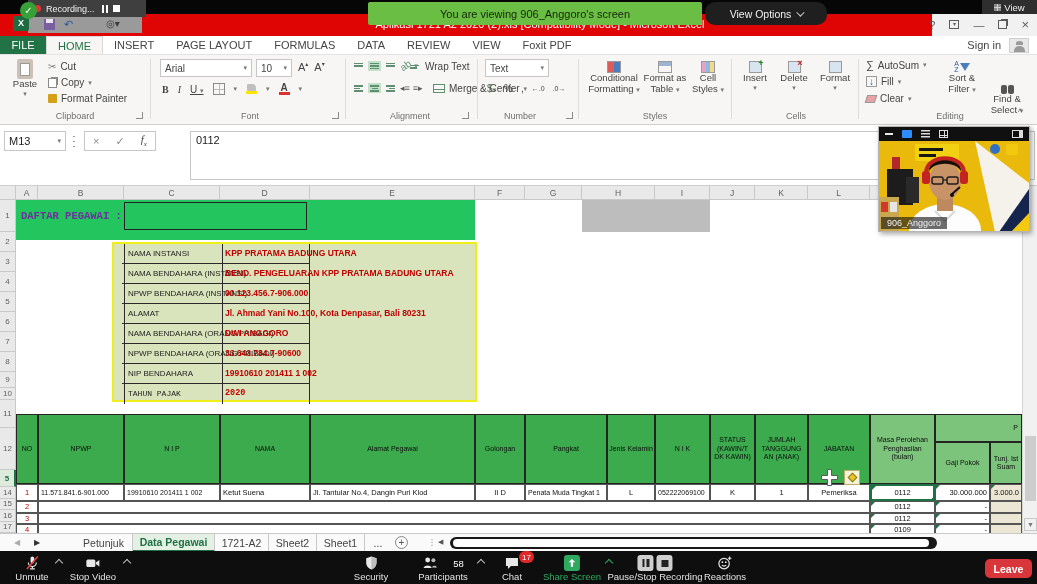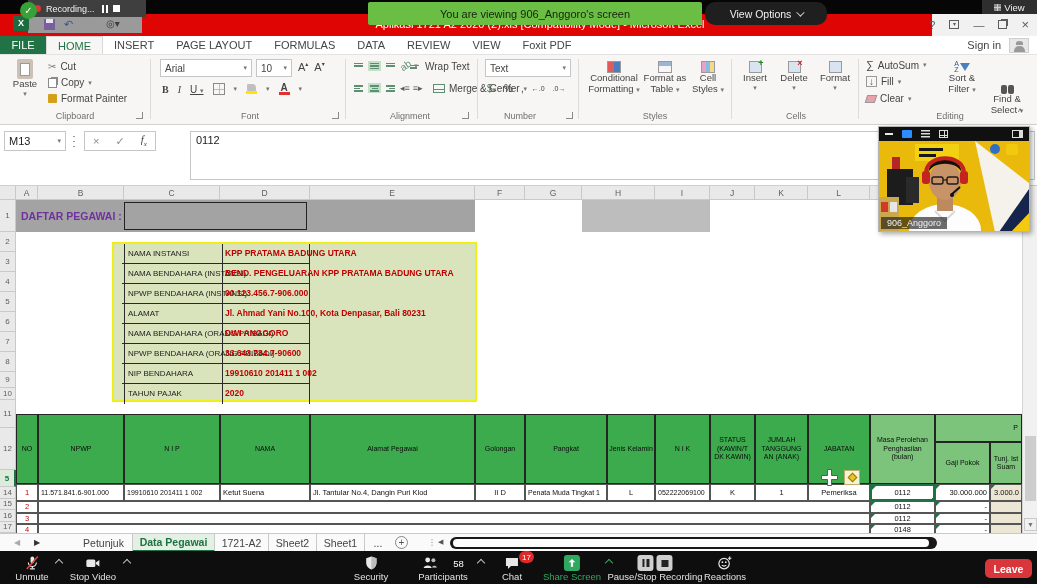--- a/index.html
+++ b/index.html
@@ -340,21 +340,21 @@
     </div>
     <div class="rbtn-row" style="left:420px;top:28px;padding-left:13px;">
       <span class="ico12" style="width:12px;height:9px;border:1px solid #5f8f72;background:linear-gradient(#5f8f72,#5f8f72);background-size:12px 1px;background-position:0 4px;background-repeat:no-repeat;"></span>
       <span>Merge &amp; Center</span>
       <span class="mini-caret">▾</span>
     </div>
     <div class="glabel" style="left:370px;width:80px;">Alignment</div>
     <div class="launcher" style="left:462px;"></div>
     <div class="gsep" style="left:477px;"></div>
 
-    <div class="combo" style="left:485px;top:4px;width:86px;">
+    <div class="combo" style="left:485px;top:4px;width:64px;">
       <span>Text</span>
       <span class="mini-caret">▾</span>
     </div>
     <div class="rbtn-row" style="left:487px;top:28px;gap:8px;font-size:10px;">
       <span style="color:#4a6f4a;">$<span class="mini-caret">▾</span></span>
       <span>%</span>
       <span>,</span>
       <span style="font-size:7px;">←.0</span>
       <span style="font-size:7px;">.0→</span>
     </div>
@@ -481,21 +481,21 @@
     <div class="rn" style="top:214px;height:28px;">11</div>
     <div class="rn" style="top:242px;height:42px;">12</div>
     <div class="rn sel" style="top:284px;height:17px;">5</div>
     <div class="rn" style="top:301px;height:11.5px;">14</div>
     <div class="rn" style="top:312.5px;height:11.5px;">15</div>
     <div class="rn" style="top:324px;height:11.5px;">16</div>
     <div class="rn" style="top:335.5px;height:11.5px;">17</div>
 
     <div class="cellsarea">
 
-      <div class="abs" style="left:0;top:0;width:459px;height:32px;background:#a3a3a3;">
+      <div class="abs" style="left:0;top:0;width:459px;height:40px;background:#22c55e;font-family:Liberation Mono, monospace;">
         <span style="position:absolute;left:5px;top:10px;color:#7030a0;font-weight:bold;font-size:10.5px;">DAFTAR PEGAWAI :</span>
         <span style="position:absolute;left:108px;top:2px;width:183px;height:28px;border:1px solid #222;"></span>
       </div>
       <div class="abs" style="left:566px;top:0;width:128px;height:32px;background:#bdbdbd;"></div>
 
       <div class="infopanel">
         <div class="vln" style="left:10px;"></div>
         <div class="vln" style="left:108px;"></div>
         <div class="vln" style="left:195px;"></div>
         <div class="irow" style="top:20px;">
@@ -526,21 +526,21 @@
         <div class="irow" style="top:100px;">
           <span class="ilabel">NPWP BENDAHARA (ORANG PRIBADI)</span>
           <span class="ivalue">33.643.784.7-90600</span>
           <span class="hln" style="top:19px;"></span>
         </div>
         <div class="irow" style="top:120px;">
           <span class="ilabel">NIP BENDAHARA</span>
           <span class="ivalue">19910610 201411 1 002</span>
           <span class="hln" style="top:19px;"></span>
         </div>
-        <div class="irow" style="top:140px;">
+        <div class="irow" style="top:140px;font-family:Liberation Mono, monospace;">
           <span class="ilabel">TAHUN PAJAK</span>
           <span class="ivalue">2020</span>
         </div>
       </div>
 
       <div class="th" style="left:0;top:214px;width:22px;height:70px;">NO</div>
       <div class="th" style="left:22px;top:214px;width:86px;height:70px;">NPWP</div>
       <div class="th" style="left:108px;top:214px;width:96px;height:70px;">N I P</div>
       <div class="th" style="left:204px;top:214px;width:90px;height:70px;">NAMA</div>
       <div class="th" style="left:294px;top:214px;width:165px;height:70px;">Alamat Pegawai</div>
@@ -603,21 +603,21 @@
       <div class="td r" style="left:919px;top:312.5px;width:55px;height:11.5px;">
           <i class="tri"></i>
           <span>-</span>
         </div>
       <div class="td beige" style="left:974px;top:312.5px;width:32px;height:11.5px;"></div>
 
       <div class="td redno" style="left:0;top:324px;width:22px;height:11.5px;">4</div>
       <div class="td" style="left:22px;top:324px;width:832px;height:11.5px;"></div>
       <div class="td c" style="left:854px;top:324px;width:65px;height:11.5px;">
           <i class="tri"></i>
-          <span>0148</span>
+          <span>0109</span>
         </div>
       <div class="td r" style="left:919px;top:324px;width:55px;height:11.5px;">
           <i class="tri"></i>
           <span>-</span>
         </div>
       <div class="td beige" style="left:974px;top:324px;width:32px;height:11.5px;"></div>
 
       <div class="td redno" style="left:0;top:335.5px;width:22px;height:11.5px;">5</div>
       <div class="td" style="left:22px;top:335.5px;width:832px;height:11.5px;"></div>
       <div class="td c" style="left:854px;top:335.5px;width:65px;height:11.5px;">

